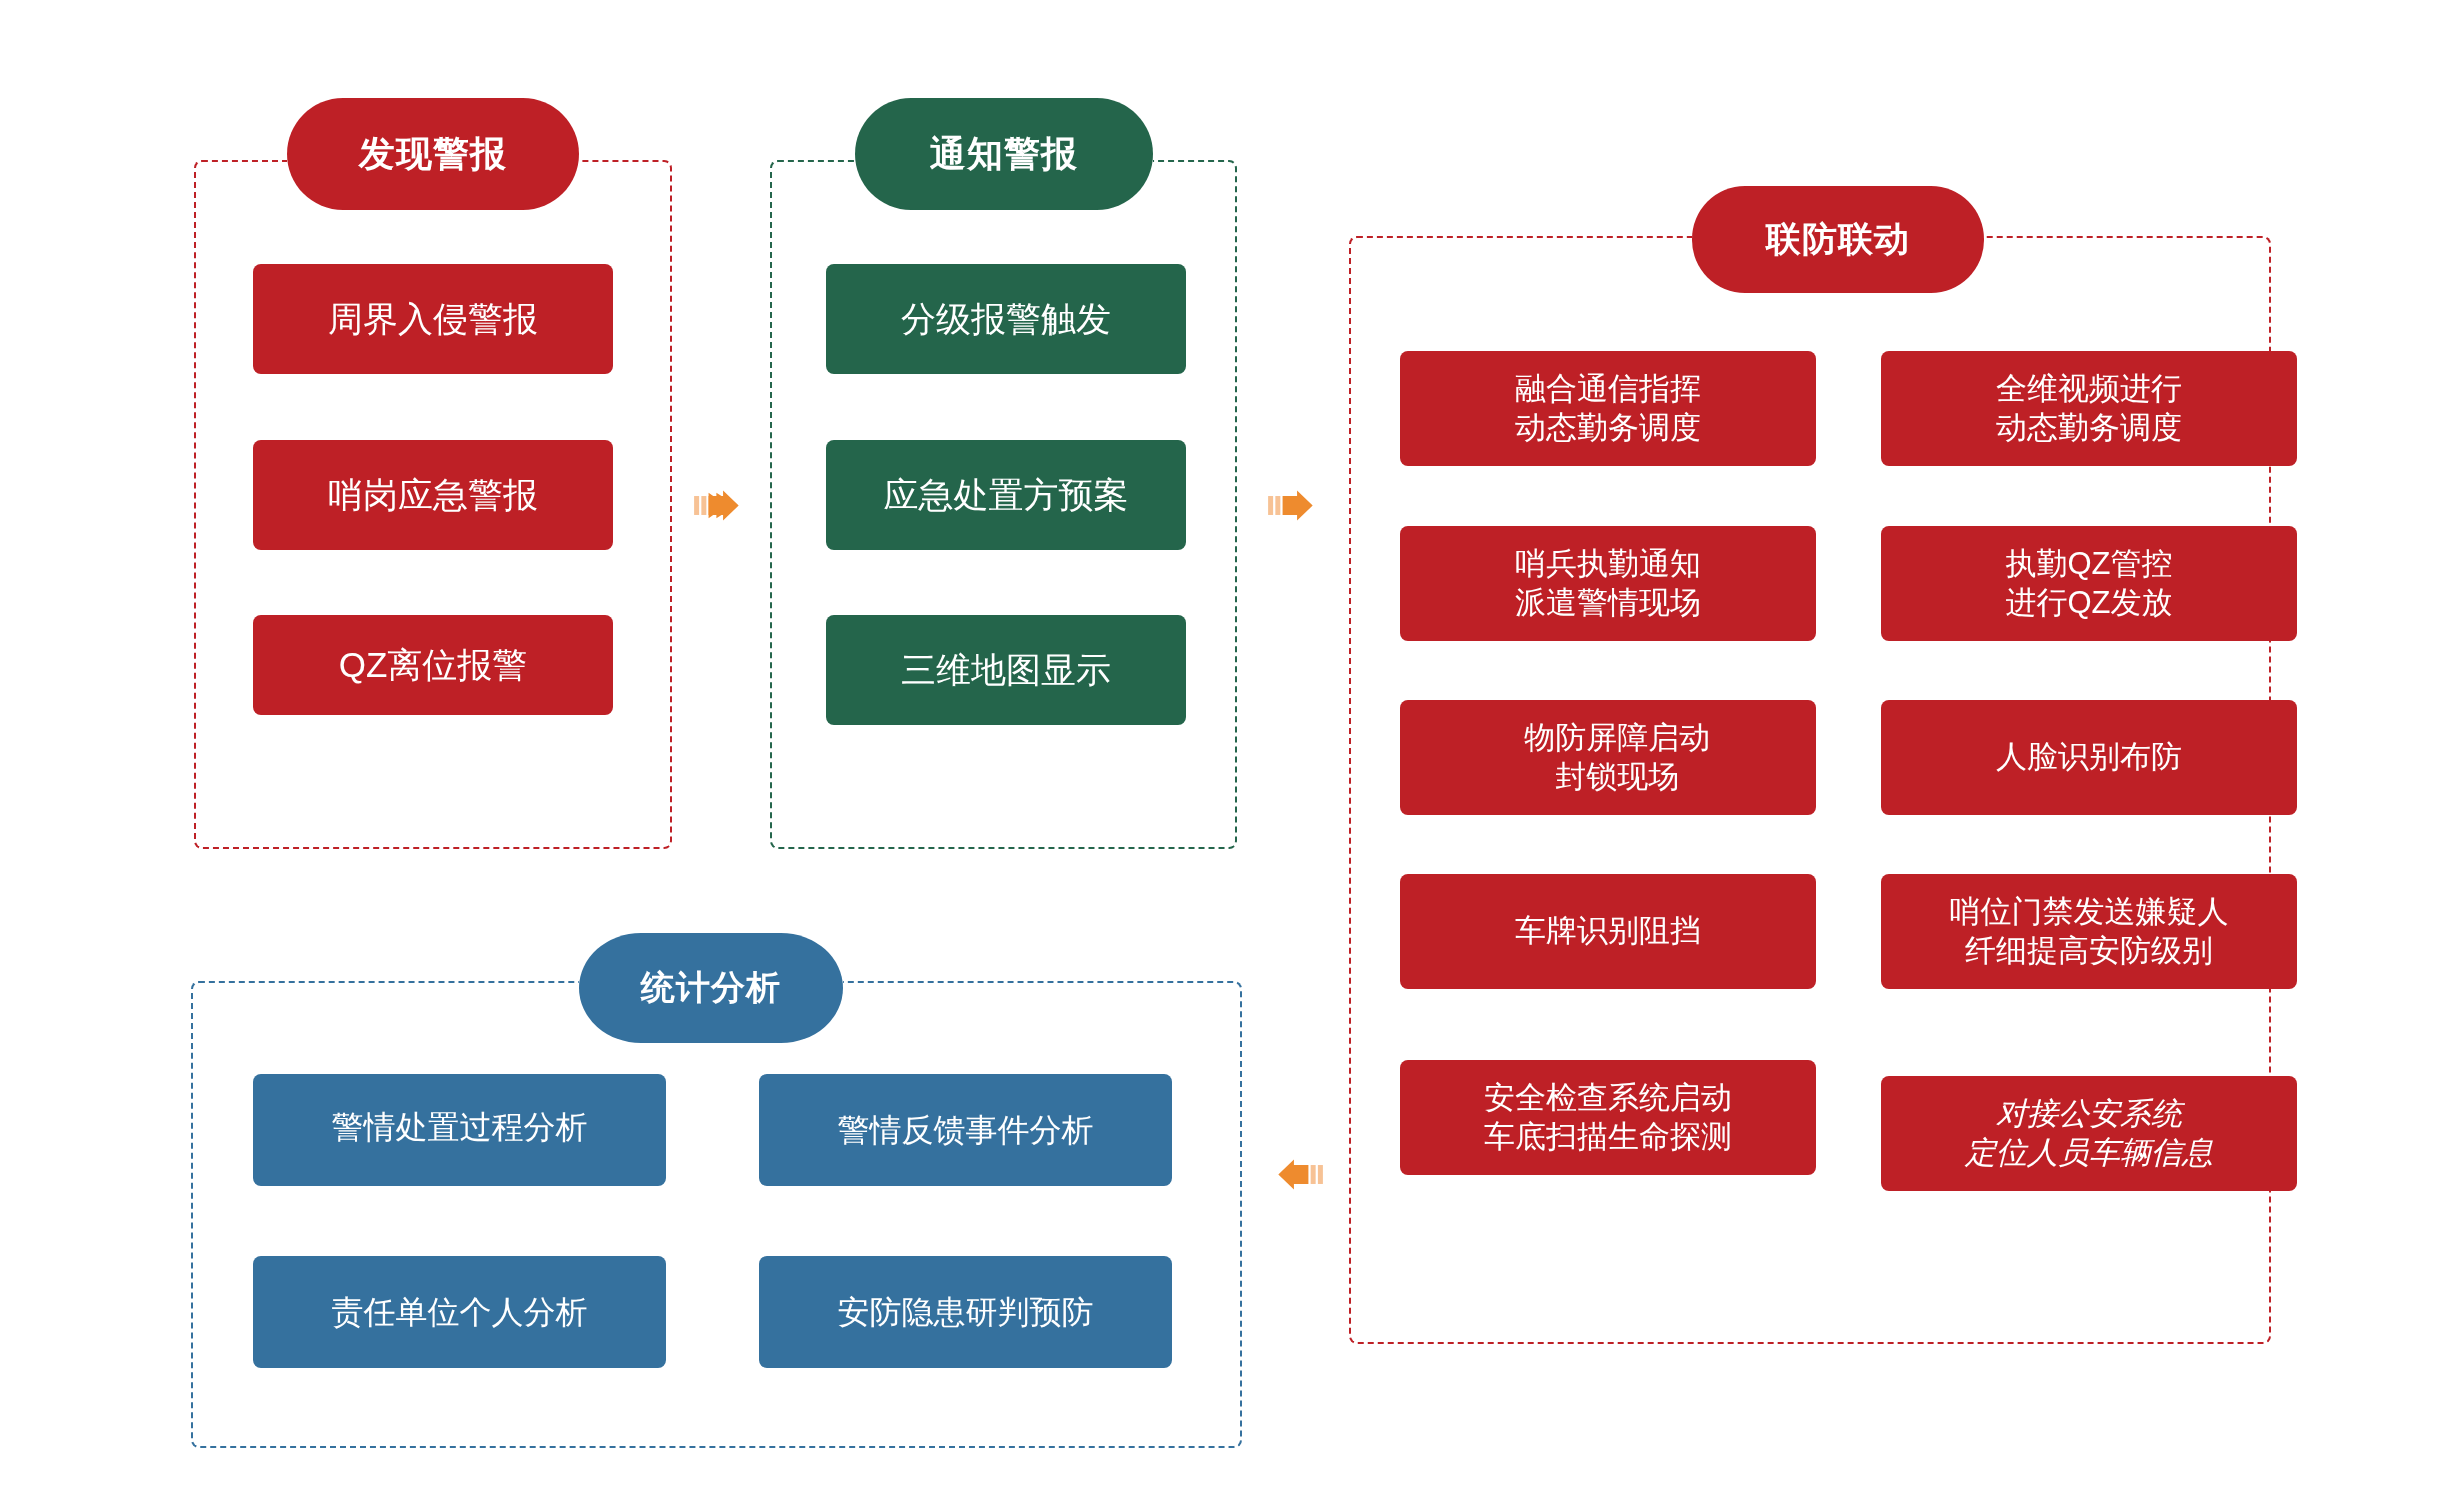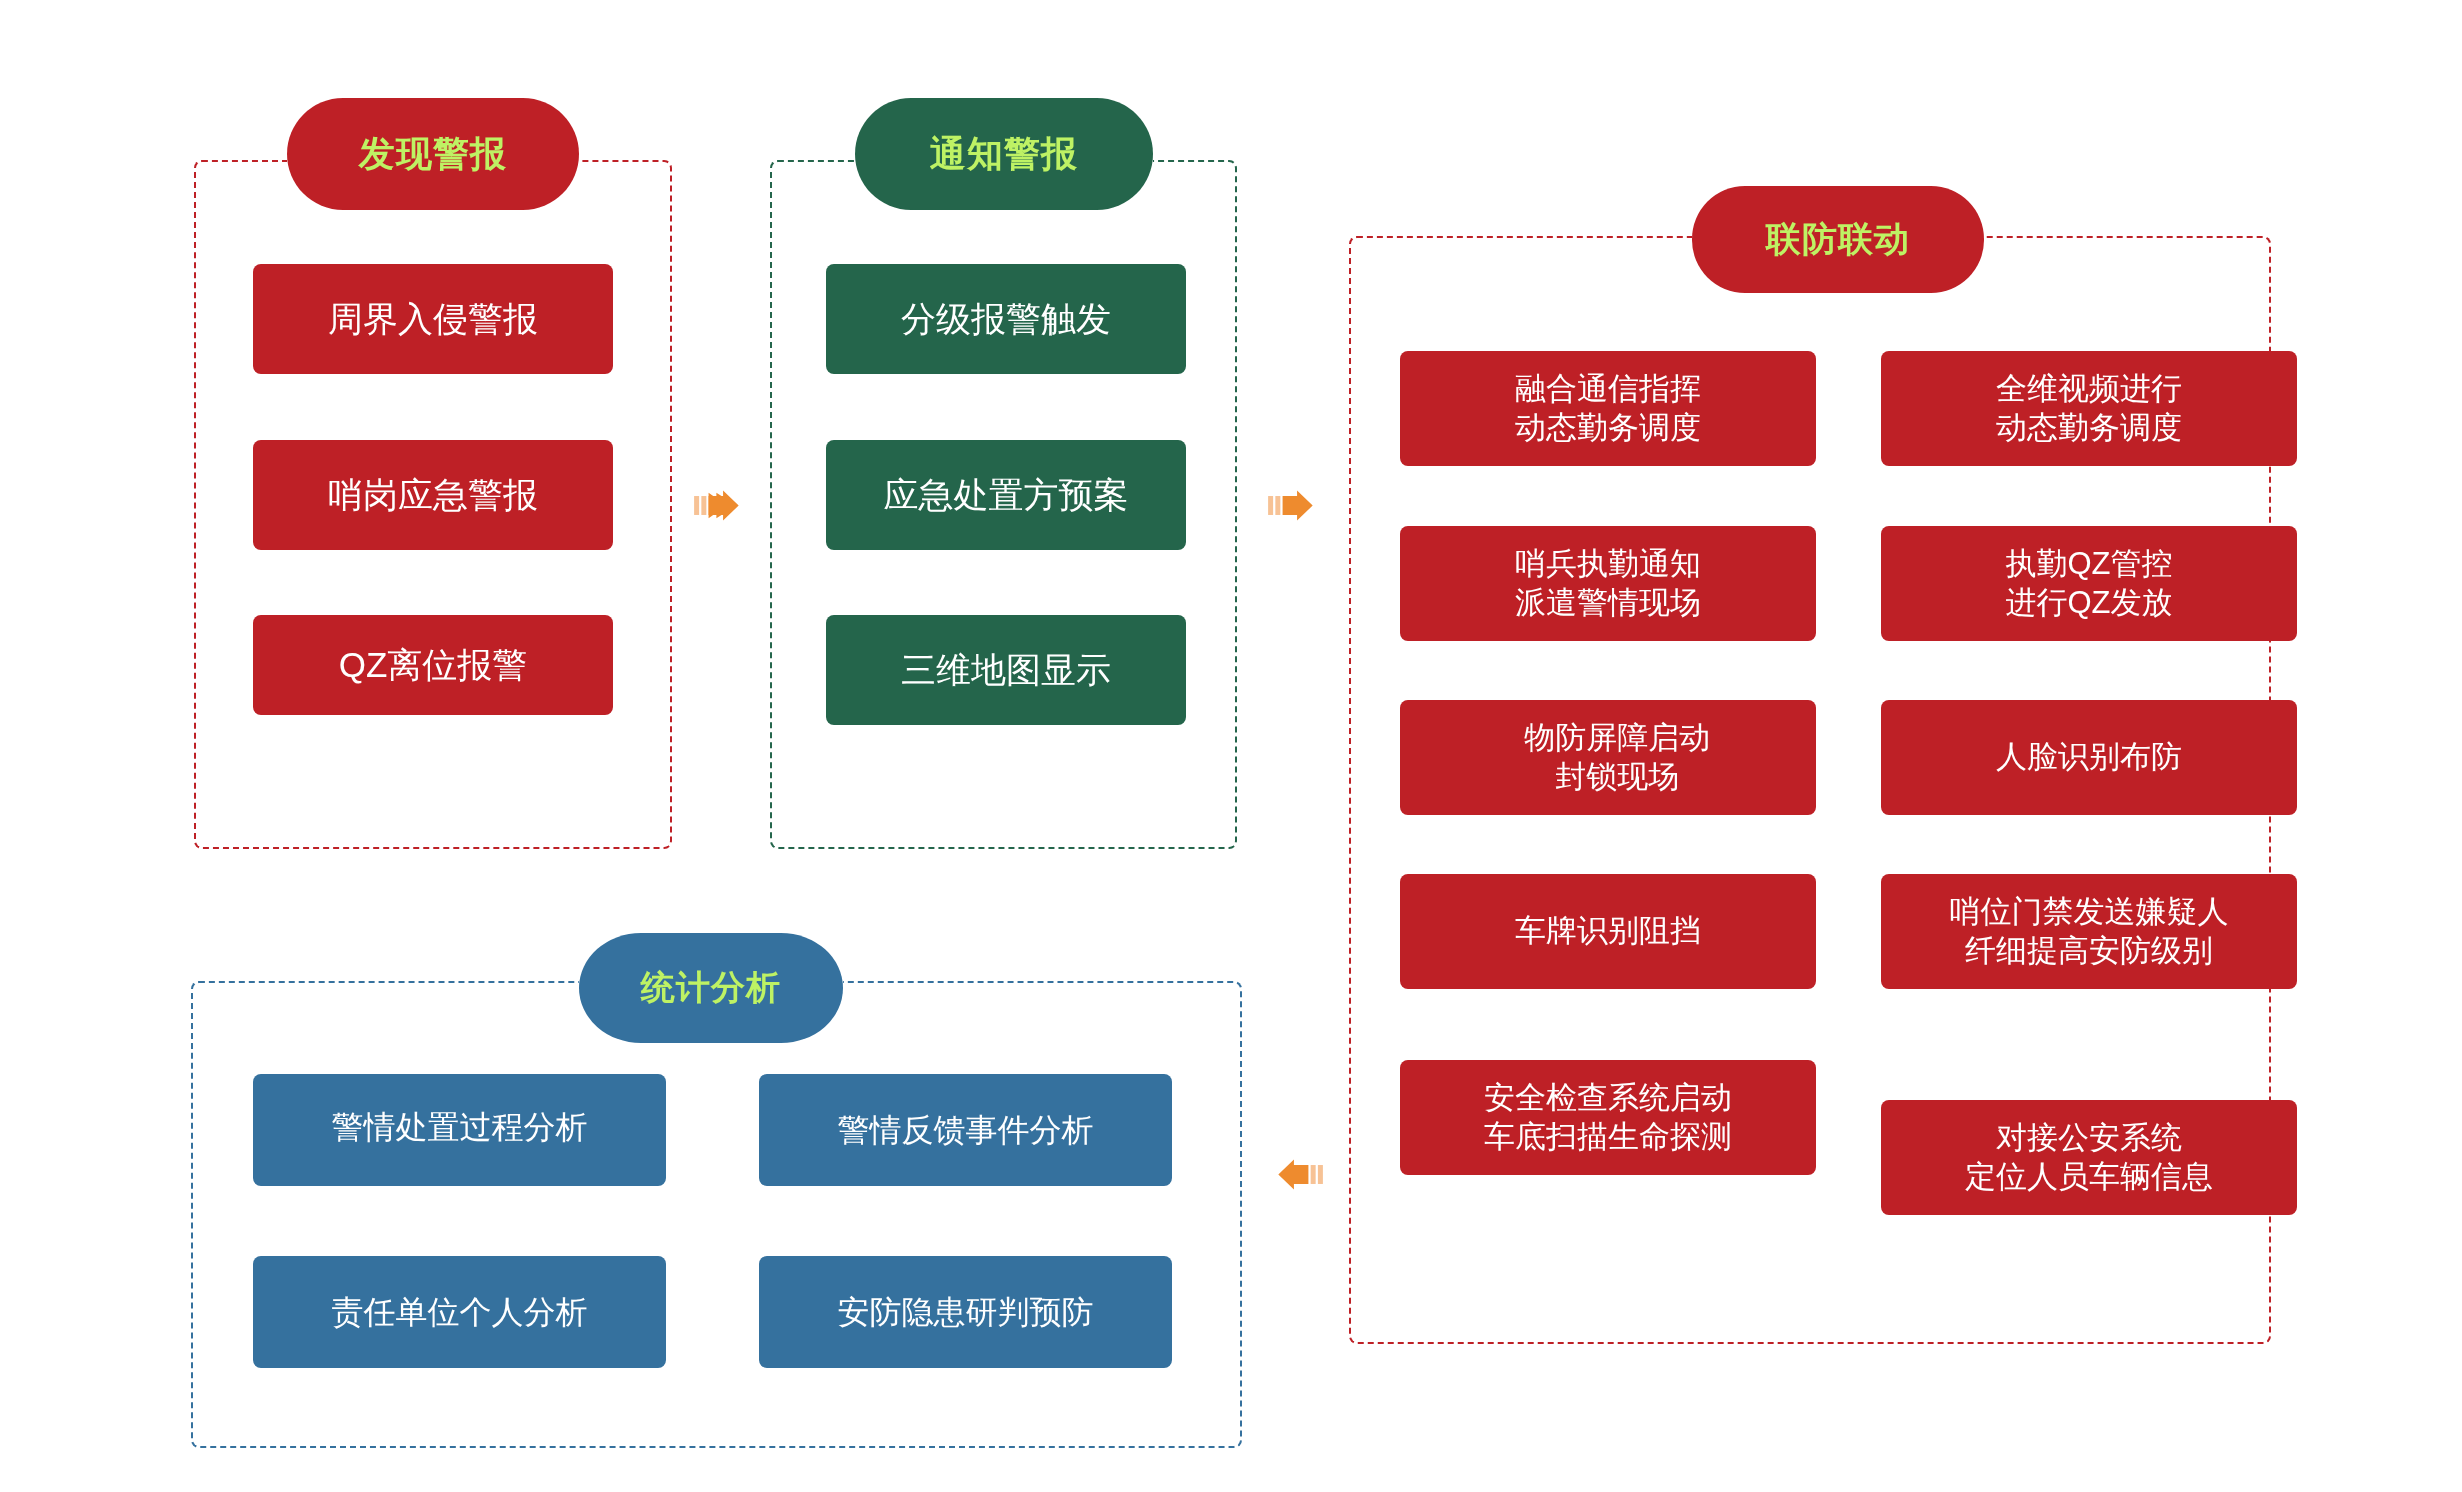--- a/index.html
+++ b/index.html
@@ -32,21 +32,21 @@
   .panel.red    { border: 2.8px dashed #BE2026; }
   .panel.green  { border: 2.8px dashed #24654B; }
   .panel.blue   { border: 2.8px dashed #35719E; }
 
   
   .pill {
     position: absolute;
     display: flex;
     align-items: center;
     justify-content: center;
-    color: #bef264;
+    color: #ffffff;
     font-weight: bold;
     letter-spacing: 1.1px;
     z-index: 5;
     text-align: center;
     line-height: 1.05;
   }
   .pill.red   { background: #BE2026; }
   .pill.green { background: #24654B; }
   .pill.blue  { background: #35719E; }
 
@@ -152,21 +152,21 @@
 动态勤务调度</div>
 
   <div class="box red" style="left:1881px; top:526px; width:416px; height:115px; font-size:31px;">执勤QZ管控
 进行QZ发放</div>
 
   <div class="box red" style="left:1881px; top:700px; width:416px; height:115px; font-size:31px;">人脸识别布防</div>
 
   <div class="box red" style="left:1881px; top:874px; width:416px; height:115px; font-size:31px;">哨位门禁发送嫌疑人
 纤细提高安防级别</div>
 
-  <div class="box red" style="left:1881px; top:1100px; width:416px; height:115px; font-size:31px;">对接公安系统
+  <div class="box red" style="left:1881px; top:1076px; width:416px; height:115px; font-size:31px;font-style:italic;">对接公安系统
 定位人员车辆信息</div>
 
   <div class="arrow" style="left:1276px; top:1155px;">
     <svg viewBox="0 0 84 70" width="47" height="39" aria-hidden="true">
       <rect x="75" y="18" width="9" height="34" fill="#F7C295"></rect>
       <rect x="62" y="18" width="9" height="34" fill="#F7C295"></rect>
       <path d="M58 18 L58 52 L32 52 L32 62 L4 35 L32 8 L32 18 Z" fill="#EE8B2E"></path>
     </svg>
   </div>
 

